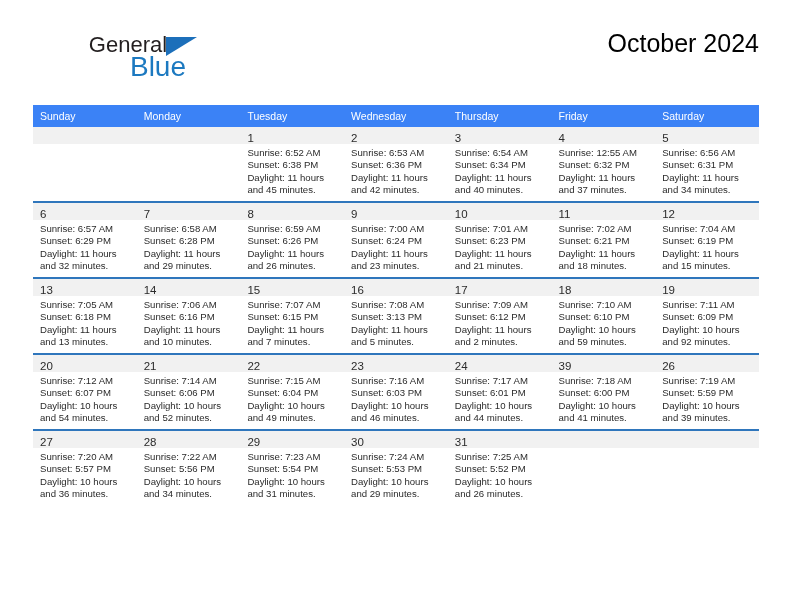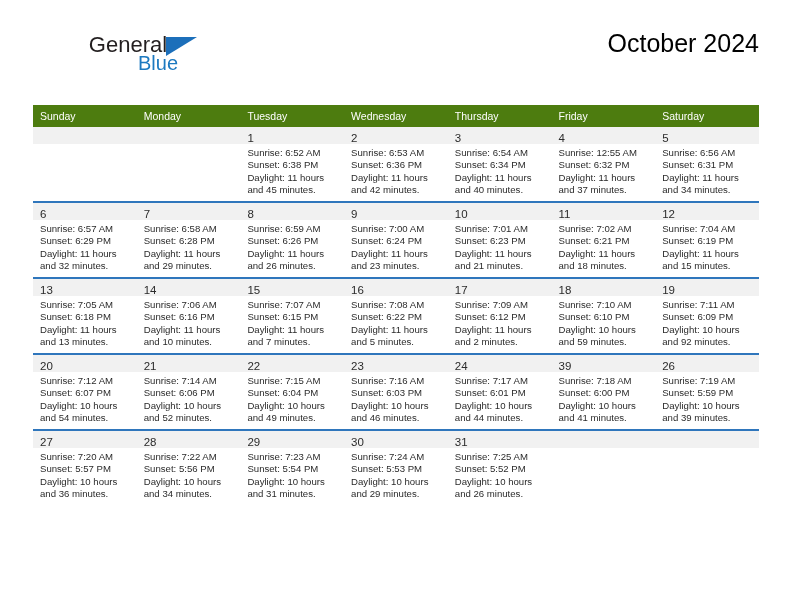--- a/index.html
+++ b/index.html
@@ -53,21 +53,21 @@
     height: 0;
     border-left: 31px solid #1c6fba;
     border-bottom: 19px solid transparent;
     position: relative;
     top: 3px;
   }
   .logo-blue {
     display: block;
     margin-top: -3px;
     margin-left: 30px;
-    font-size: 20px;
+    font-size: 28px;
     color: #1c79c0;
     font-family: "Liberation Sans", sans-serif;
   }
   .title-block {
     position: absolute;
     right: 0;
     top: 0;
     text-align: right;
   }
   .cal-title {
@@ -89,21 +89,21 @@
   
   .calendar {
     position: absolute;
     left: 33px;
     top: 105px;
     width: 726px;
     border-collapse: collapse;
     table-layout: fixed;
   }
   .calendar th {
-    background: #4d7c0f;
+    background: #3b82f6;
     color: #ffffff;
     font-size: 10.5px;
     font-weight: normal;
     text-align: left;
     padding: 5px 0 5px 7px;
     height: 11px;
     border: none;
   }
   .calendar td {
     vertical-align: top;
@@ -351,21 +351,21 @@
                 <div>Daylight: 11 hours</div>
                 <div>and 7 minutes.</div>
               </div>
             </div>
           </td>
           <td>
             <div class="daycell">
               <div class="daynum-band"><span class="daynum">16</span></div>
               <div class="daybody">
                 <div>Sunrise: 7:08 AM</div>
-                <div>Sunset: 6:22 PM</div>
+                <div>Sunset: 3:13 PM</div>
                 <div>Daylight: 11 hours</div>
                 <div>and 5 minutes.</div>
               </div>
             </div>
           </td>
           <td>
             <div class="daycell">
               <div class="daynum-band"><span class="daynum">17</span></div>
               <div class="daybody">
                 <div>Sunrise: 7:09 AM</div>

